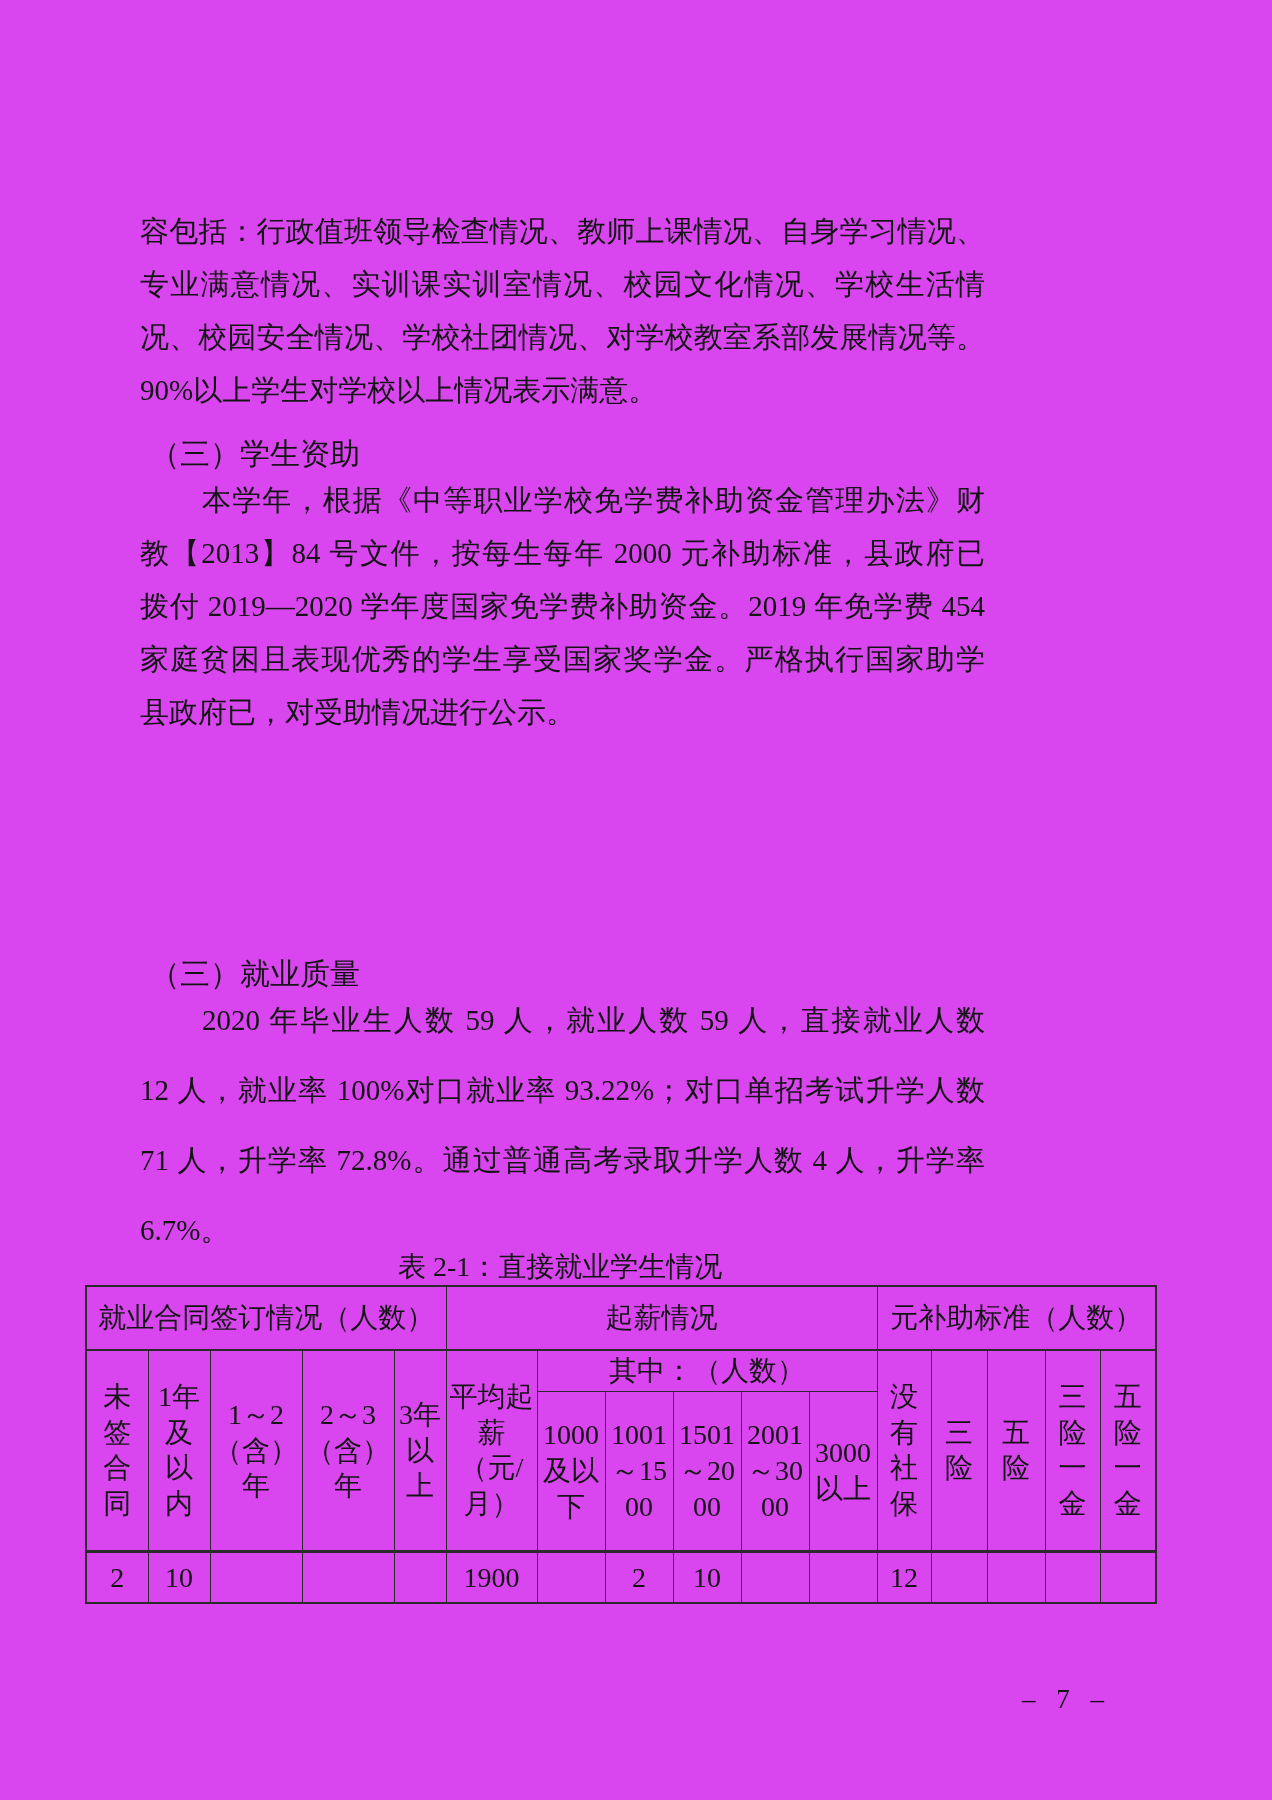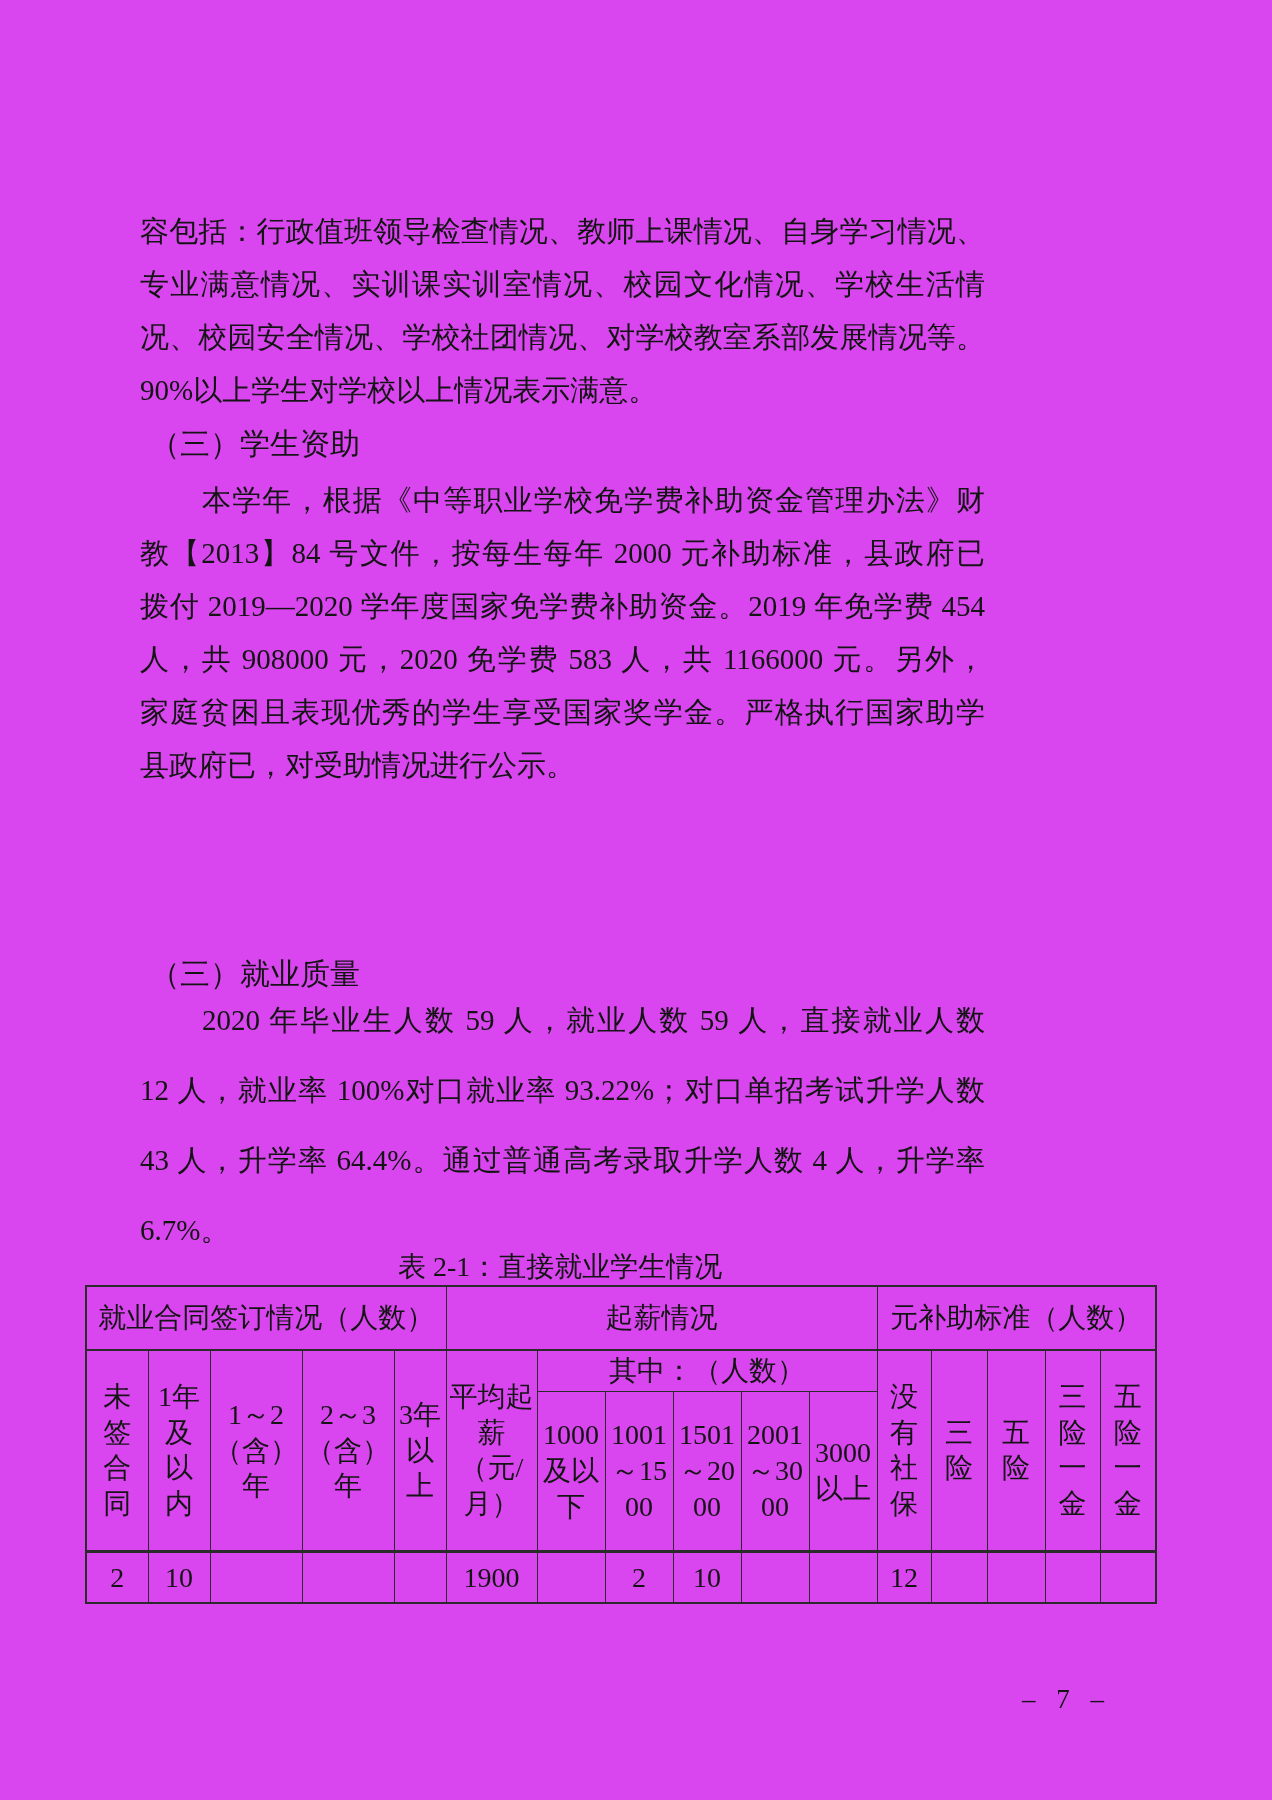--- a/index.html
+++ b/index.html
@@ -84,37 +84,36 @@
 
 <div class="page">
 
   <div class="textblock" style="top:205px">
     <div class="line">容包括：行政值班领导检查情况、教师上课情况、自身学习情况、</div>
     <div class="line">专业满意情况、实训课实训室情况、校园文化情况、学校生活情</div>
     <div class="line">况、校园安全情况、学校社团情况、对学校教室系部发展情况等。</div>
     <div class="line last">90%以上学生对学校以上情况表示满意。</div>
   </div>
 
-  <div class="heading" style="top:422px">（三）学生资助</div>
+  <div class="heading" style="top:432px">（三）学生资助</div>
 
   <div class="textblock" style="top:474px">
     <div class="line indent">本学年，根据《中等职业学校免学费补助资金管理办法》财</div>
     <div class="line">教【2013】84 号文件，按每生每年 2000 元补助标准，县政府已</div>
     <div class="line">拨付 2019—2020 学年度国家免学费补助资金。2019 年免学费 454</div>
-    <div class="line">人，共 908000 元，2020 免学费 583 人，共 1166000 元。另外，</div>
     <div class="line">家庭贫困且表现优秀的学生享受国家奖学金。严格执行国家助学</div>
     <div class="line last">县政府已，对受助情况进行公示。</div>
   </div>
 
   <div class="heading" style="top:952px">（三）就业质量</div>
 
   <div class="textblock lh70" style="top:985px">
     <div class="line indent">2020 年毕业生人数 59 人，就业人数 59 人，直接就业人数</div>
     <div class="line">12 人，就业率 100%对口就业率 93.22%；对口单招考试升学人数</div>
-    <div class="line">43 人，升学率 64.4%。通过普通高考录取升学人数 4 人，升学率</div>
+    <div class="line">71 人，升学率 72.8%。通过普通高考录取升学人数 4 人，升学率</div>
     <div class="line last">6.7%。</div>
   </div>
 
   <div class="caption">表 2-1：直接就业学生情况</div>
 
   <table class="emp">
     <colgroup>
       <col style="width:62px">
         <col style="width:62px">
         <col style="width:92px">

